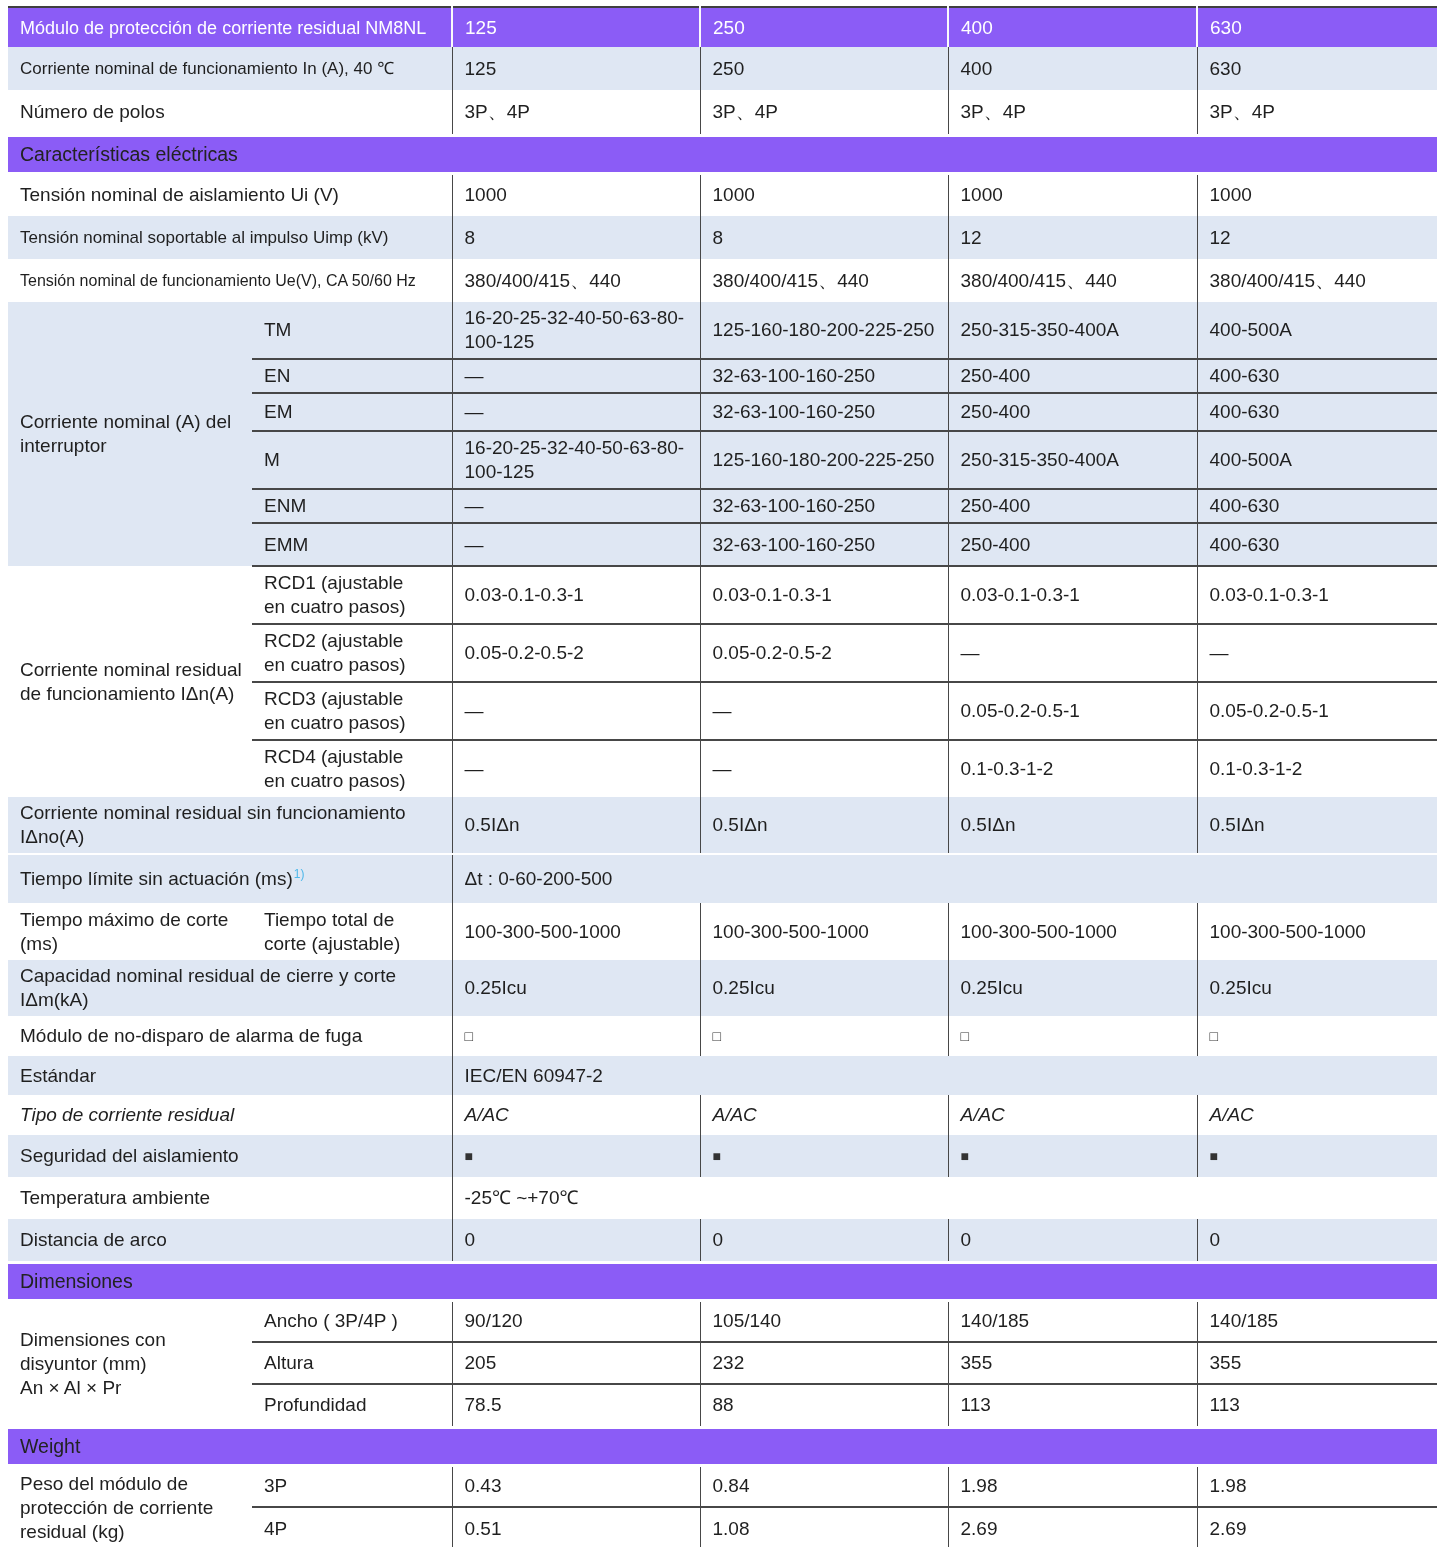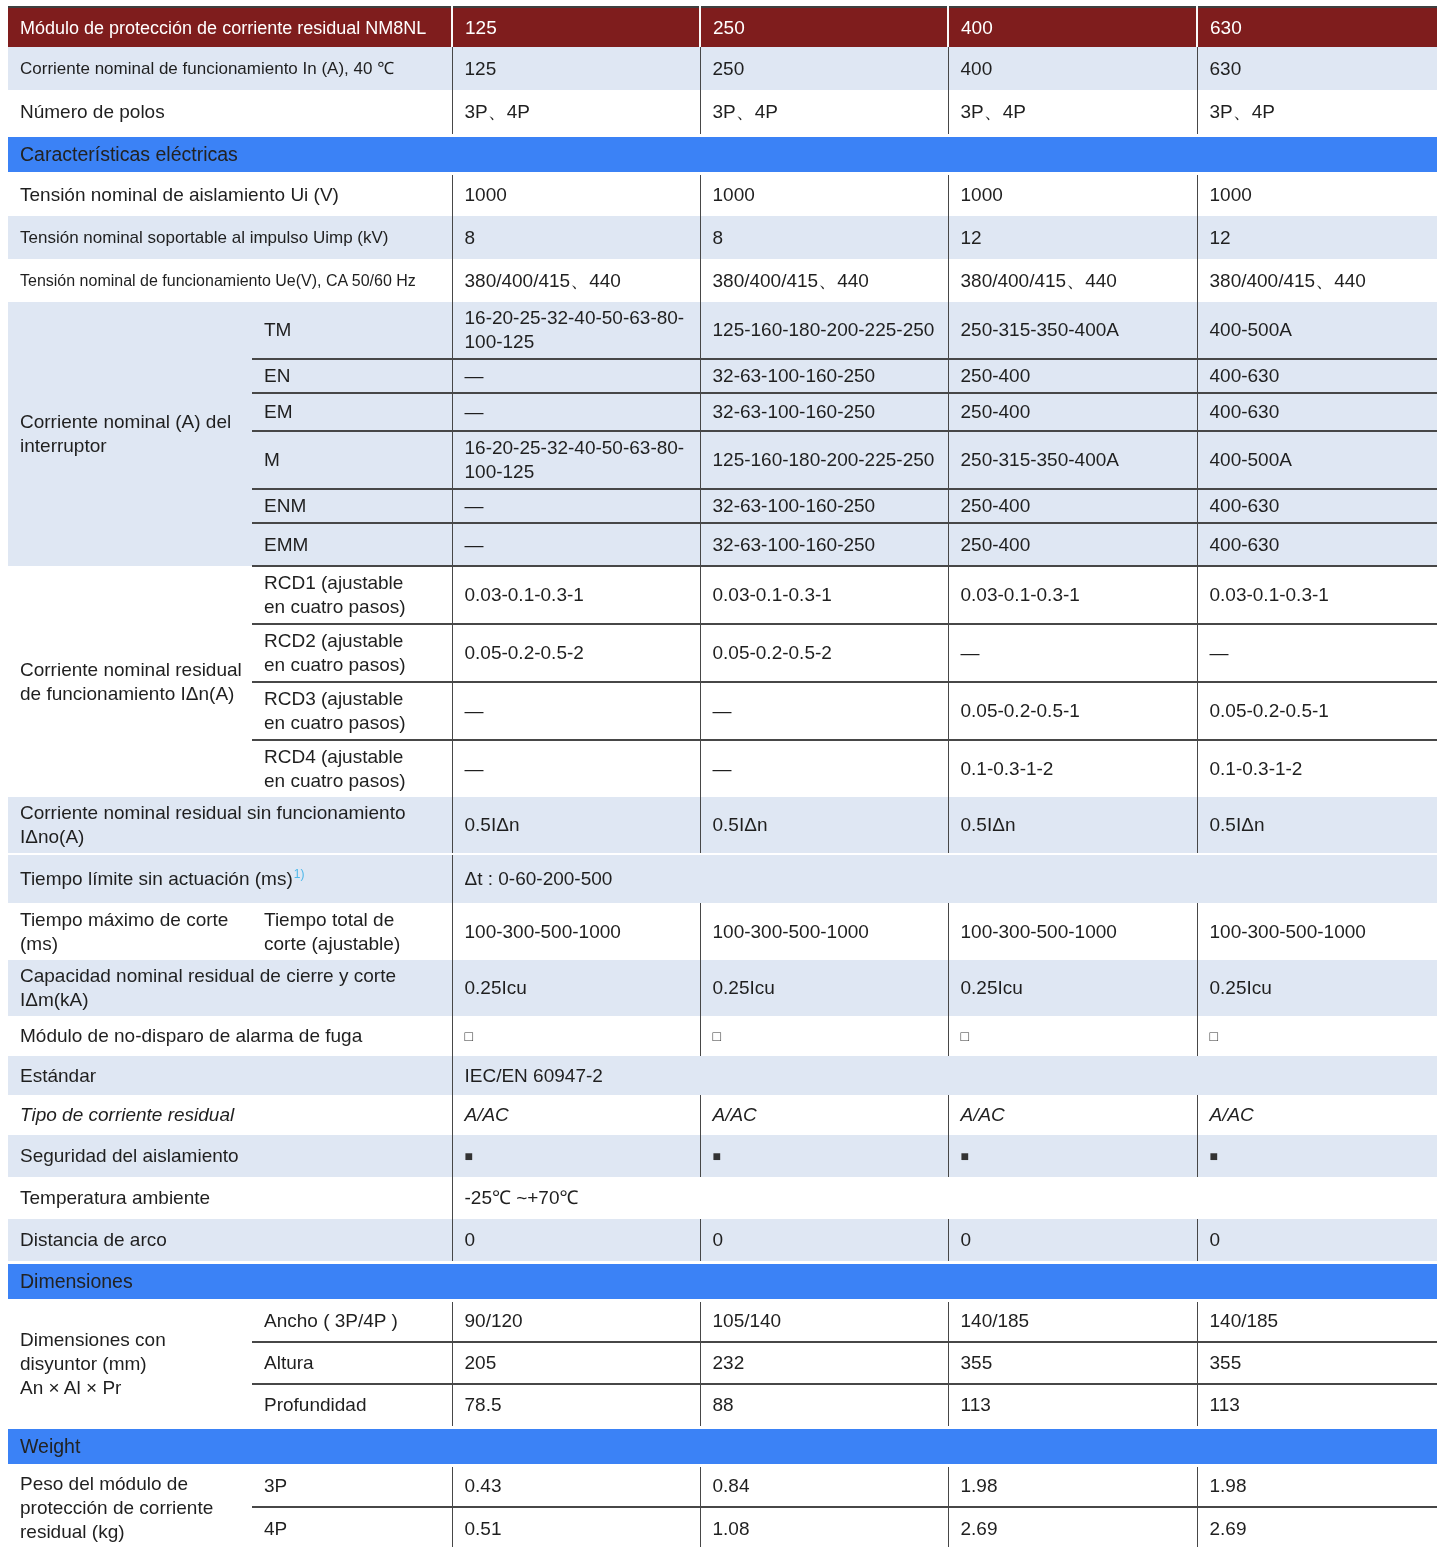--- a/index.html
+++ b/index.html
@@ -2,28 +2,28 @@
 <html><head>
 <meta charset="utf-8">
 <style>
   html,body{margin:0;padding:0;background:#ffffff;}
   body{width:1445px;height:1547px;overflow:hidden;font-family:"Liberation Sans",sans-serif;color:#1f1f1f;}
   .wrap{margin:6px 8px 0 8px;}
   table{border-collapse:collapse;table-layout:fixed;width:1429px;
         border-top:2px solid #3f3f3f;border-bottom:2px solid #3f3f3f;}
   td{vertical-align:middle;padding:4px 10px 4px 12px;font-size:19px;line-height:24px;overflow:hidden;}
   
-  .hdr td{background:#7f1d1d;color:#ffffff;font-size:18px;}
+  .hdr td{background:#8b5cf6;color:#ffffff;font-size:18px;}
   .hdr td.vb{border-left:2px solid #fafafa;}
   .hdr td.hv{font-size:19px;}
   
   .shade td{background:#dfe7f3;}
   .plain td{background:#ffffff;}
   
-  .sec td{background:#3b82f6;border-top:3px solid #ffffff;border-bottom:3px solid #ffffff;
+  .sec td{background:#8b5cf6;border-top:3px solid #ffffff;border-bottom:3px solid #ffffff;
           font-size:19.5px;color:#222;}
   
   .vb{border-left:1px solid #474747;}
   
   .ts{border-top:2px solid #474747;}
   
   .wt td{border-top:2px solid #ffffff;}
   .sm{font-size:17px;}
   .xs{font-size:16px;}
   .glabel{white-space:pre-line;}

